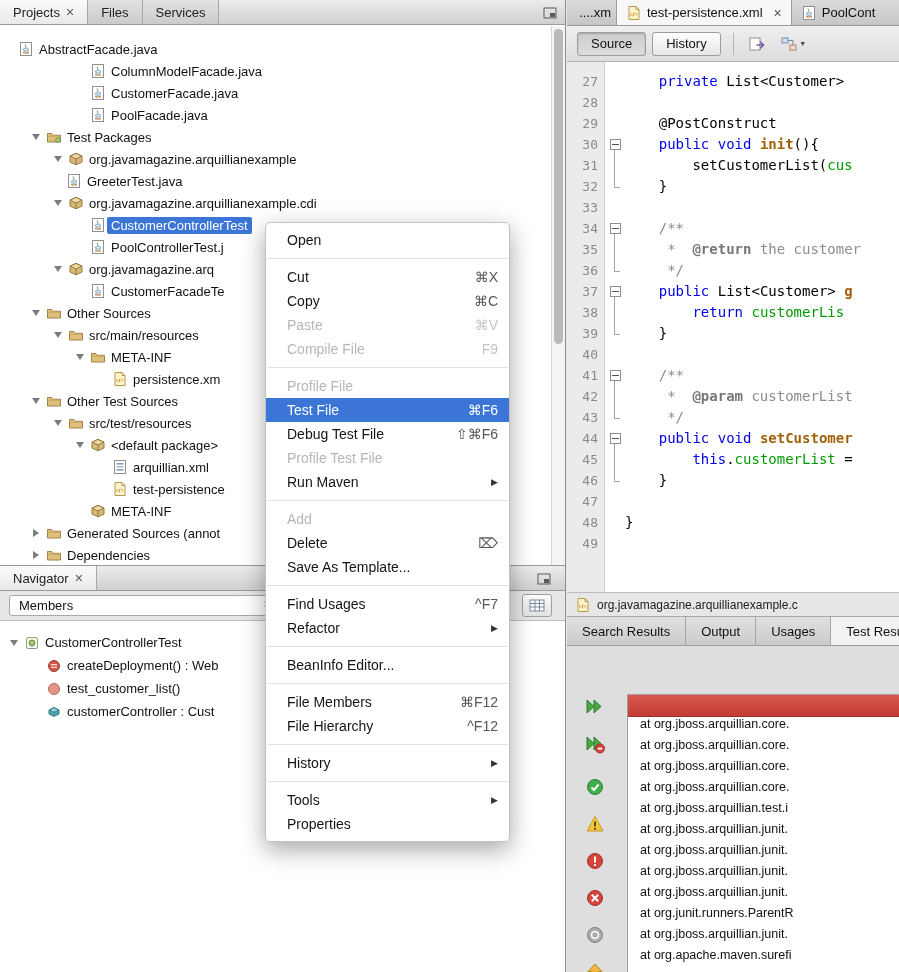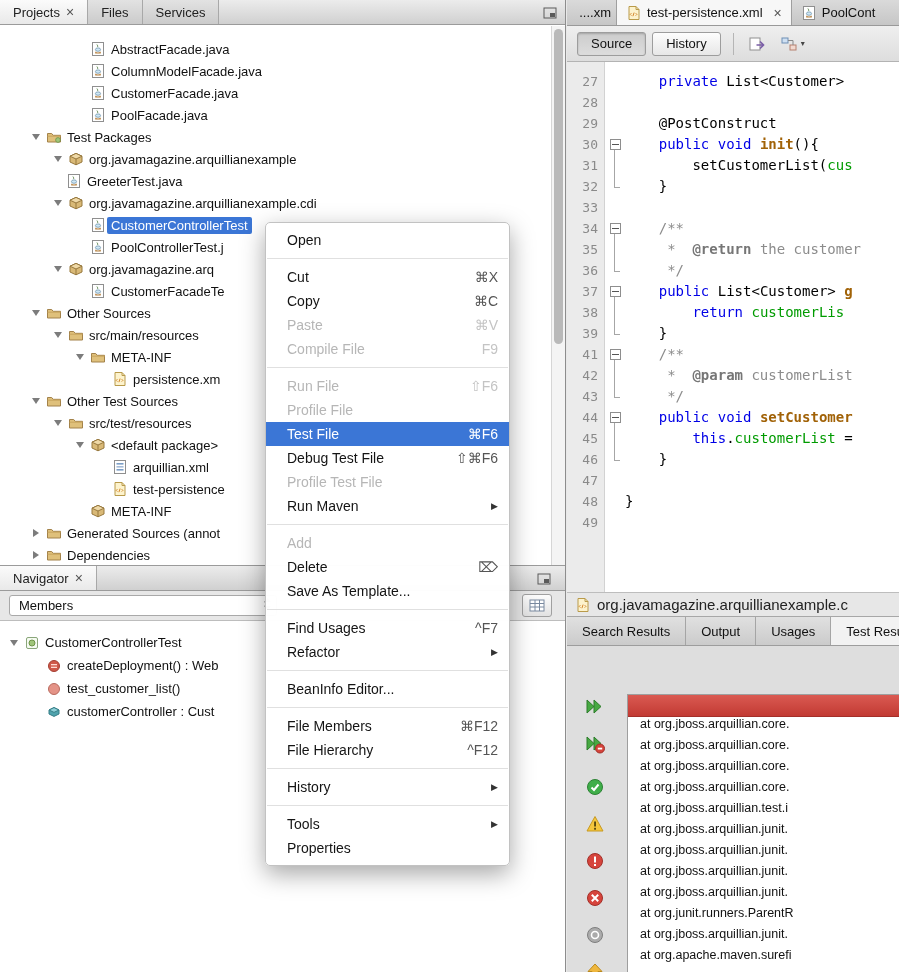--- a/index.html
+++ b/index.html
@@ -63,21 +63,21 @@
 .fbox{width:11px;height:11px;border:1px solid #8e8e8e;background:#fff;display:inline-block;position:relative;z-index:2;}
 .fbox::after{content:'';display:block;width:7px;border-top:1px solid #555;margin:4px auto 0;}
 .ctext{font-family:"DejaVu Sans Mono",monospace;font-size:14px;line-height:21px;white-space:pre;}
 .tok-k{color:#0000e6;}
 .tok-p{color:#000;}
 .tok-b{color:#a16207;font-weight:bold;}
 .tok-c{color:#8c8c8c;}
 .tok-cb{color:#767676;font-weight:bold;}
 .tok-f{color:#009b00;}
 
-.breadcrumb{position:absolute;top:592px;left:0;right:0;height:25px;background:#e7e7e7;border-top:1px solid #bdbdbd;border-bottom:1px solid #a7a7a7;display:flex;align-items:center;padding:0 8px;gap:6px;font-size:15px;color:#222;white-space:nowrap;overflow:hidden;}
+.breadcrumb{position:absolute;top:592px;left:0;right:0;height:25px;background:#e7e7e7;border-top:1px solid #bdbdbd;border-bottom:1px solid #a7a7a7;display:flex;align-items:center;padding:0 8px;gap:6px;font-size:12px;color:#222;white-space:nowrap;overflow:hidden;}
 .btabs{position:absolute;top:617px;left:0;right:0;height:29px;background:linear-gradient(#e4e4e4,#cccccc);border-bottom:1px solid #9d9d9d;display:flex;overflow:hidden;}
 .btab{display:flex;align-items:center;padding:0 15px;border-right:1px solid #a5a5a5;font-size:13px;background:linear-gradient(#e0e0e0,#cbcbcb);white-space:nowrap;}
 .btab.active{background:#f2f2f2;}
 .results{position:absolute;top:646px;left:0;right:0;bottom:0;background:#dedede;}
 .rtools{position:absolute;left:10px;top:48px;width:36px;display:flex;flex-direction:column;align-items:center;overflow:hidden;bottom:0;}
 .rt-btn{width:26px;height:26px;margin-bottom:11px;display:flex;align-items:center;justify-content:center;flex:none;}
 .rt-btn.grp-end{margin-bottom:17px;}
 .trace{position:absolute;left:60px;top:48px;right:0;bottom:0;background:#fff;border:1px solid #9e9e9e;border-right:none;border-bottom:none;overflow:hidden;}
 .redbar{height:22px;background:linear-gradient(#da5a52,#c23a33);border-bottom:1px solid #a42f29;}
 .trace-lines{padding-left:12px;margin-top:-3px;}
@@ -114,21 +114,21 @@
         </div>
       </div>
     <span class="min-btn" id="minTop">
         <svg width="14" height="12" viewBox="0 0 14 12">
           <rect x="1" y="1" width="12" height="10" fill="none" stroke="#5a5a5a"></rect>
           <rect x="7" y="6" width="5" height="4" fill="#5a5a5a"></rect>
         </svg>
       </span>
 
     <div class="ptree" id="projectTree">
-        <div class="trow" style="padding-left: 72px;">
+        <div class="trow" style="">
           <span class="arr"></span>
           <span class="icn">
             <svg width="16" height="16" viewBox="0 0 16 16">
               <rect x="2.5" y="1.5" width="11" height="13" fill="#fff" stroke="#8f8f8f"></rect>
               <path d="M7 3.6c1 .8 0 1.5 1 2.3" stroke="#4c7a3d" fill="none"></path>
               <ellipse cx="8" cy="8.6" rx="2.6" ry="1.7" fill="#cde6f5" stroke="#6f94ad" stroke-width="0.8"></ellipse>
               <path d="M5.2 10.6c1.7 1.2 3.9 1.2 5.6 0v2H5.2z" fill="#b5803f"></path>
             </svg>
           </span>
           <span class="tlabel">AbstractFacade.java</span>
@@ -585,20 +585,25 @@
           </div>
           <div class="cline">
             <span class="gnum">38</span>
             <span class="fold mid"></span>
             <span class="ctext"><span class="tok-p">        </span><span class="tok-k">return</span><span class="tok-p"> </span><span class="tok-f">customerLis</span></span>
           </div>
           <div class="cline">
             <span class="gnum">39</span>
             <span class="fold end"></span>
             <span class="ctext"><span class="tok-p">    }</span></span>
+          </div>
+          <div class="cline">
+            <span class="gnum">40</span>
+            <span class="fold none"></span>
+            <span class="ctext"></span>
           </div>
           <div class="cline">
             <span class="gnum">41</span>
             <span class="fold start">
               <span class="fbox"></span>
             </span>
             <span class="ctext"><span class="tok-c">    /**</span></span>
           </div>
           <div class="cline">
             <span class="gnum">42</span>
@@ -761,24 +766,20 @@
       <div class="mitem mdis">
         <span class="mlabel">Paste</span>
         <span class="mshort">⌘V</span>
       </div>
       <div class="mitem mdis">
         <span class="mlabel">Compile File</span>
         <span class="mshort">F9</span>
       </div>
       <div class="msep"></div>
       <div class="mitem mdis">
-        <span class="mlabel">Run File</span>
-        <span class="mshort">⇧F6</span>
-      </div>
-      <div class="mitem mdis">
         <span class="mlabel">Profile File</span>
       </div>
       <div class="mitem msel">
         <span class="mlabel">Test File</span>
         <span class="mshort">⌘F6</span>
       </div>
       <div class="mitem">
         <span class="mlabel">Debug Test File</span>
         <span class="mshort">⇧⌘F6</span>
       </div>

